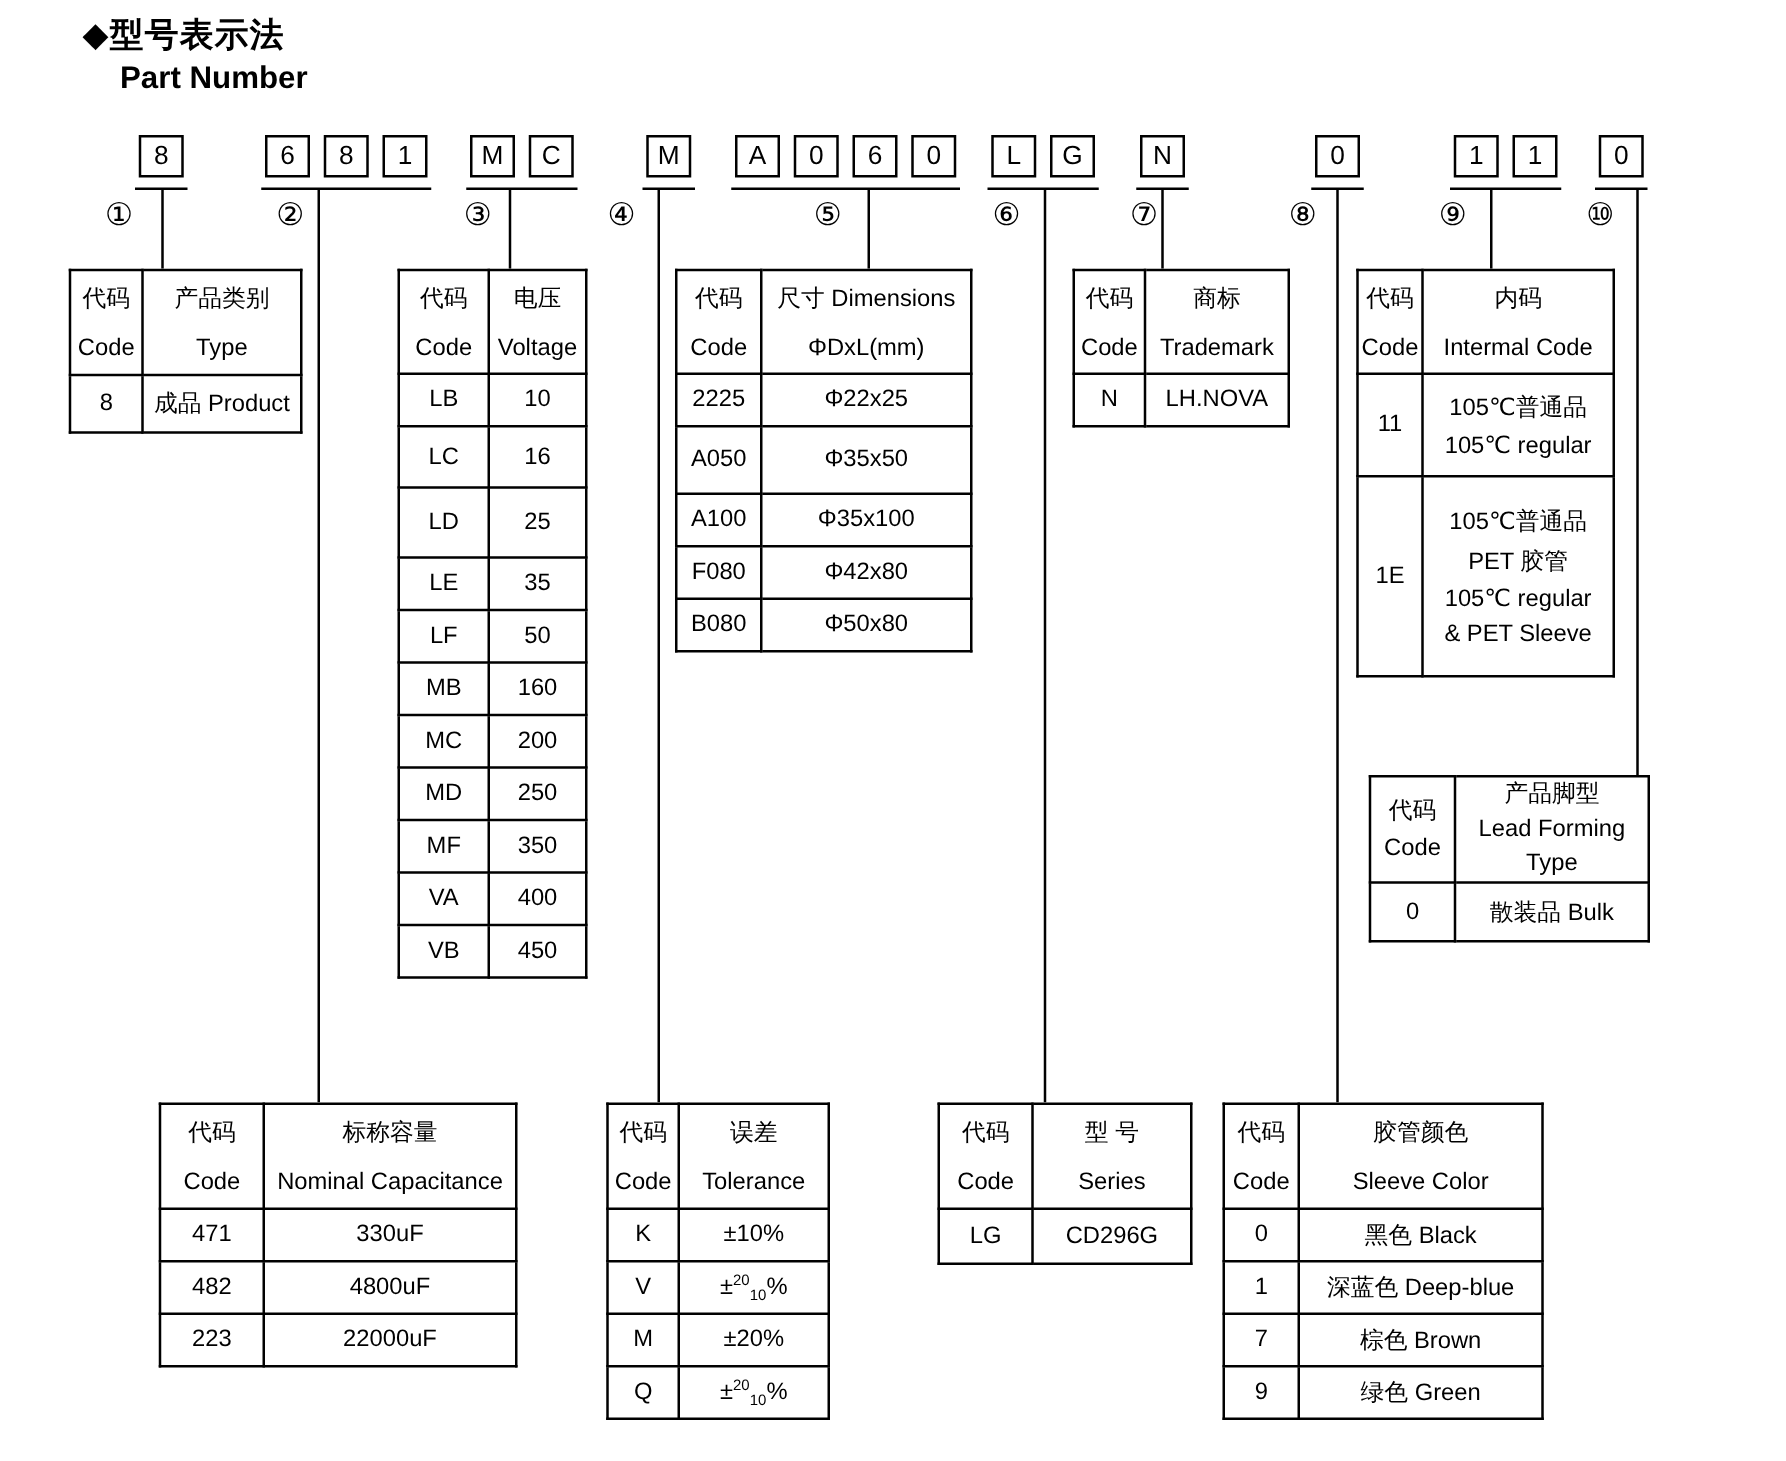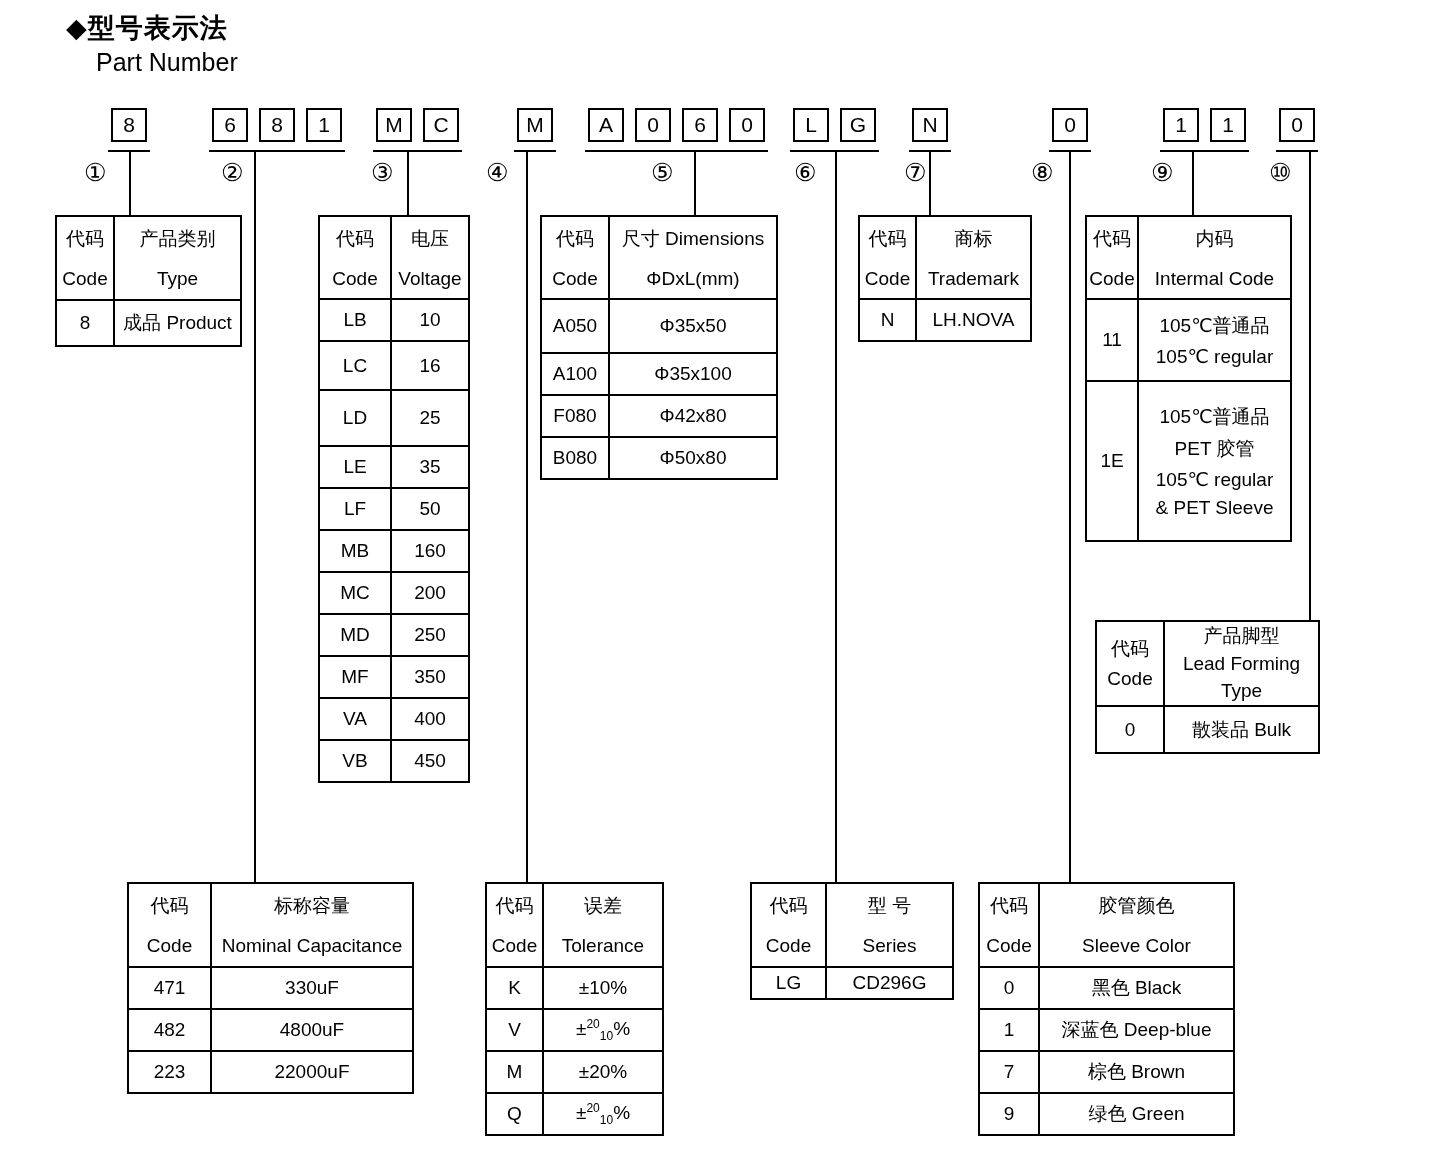--- a/index.html
+++ b/index.html
@@ -3,21 +3,21 @@
 <meta charset="utf-8">
 <style>
   * { margin:0; padding:0; box-sizing:border-box; }
   html,body { background:#fff; }
   .page {
     position:relative; width:1429px; height:1169px; background:#ffffff;
     font-family:"Liberation Sans","DejaVu Sans",sans-serif; color:#000;
     overflow:hidden;
   }
   .title-zh { position:absolute; left:66px; top:10px; font-size:27px; font-weight:bold; letter-spacing:1px;text-align:right; }
-  .title-en { position:absolute; left:96px; top:48px; font-size:25px; font-weight:normal; }
+  .title-en { position:absolute; left:96px; top:48px; font-size:25px; font-weight:bold; }
 
   .pn-group { position:absolute; top:108px; display:flex; gap:11px; }
   .pn-box {
     width:36px; height:34px; border:2px solid #000; background:#fff;
     display:flex; align-items:center; justify-content:center;
     font-size:21px;
   }
   .underline { position:absolute; top:150px; height:2px; background:#000; }
   .marker { position:absolute; top:160px; font-size:25px; line-height:1; }
   .vline { position:absolute; width:2px; background:#000; }
@@ -208,20 +208,24 @@
         <tr style="height:83px">
       <td>
         <div class="hz">代码</div>
         <div>Code</div>
       </td>
       <td>
         <div class="hz">尺寸 Dimensions</div>
         <div>ΦDxL(mm)</div>
       </td>
     </tr>
+    <tr style="height:42px">
+          <td>2225</td>
+          <td>Φ22x25</td>
+        </tr>
     <tr style="height:54px">
           <td>A050</td>
           <td>Φ35x50</td>
         </tr>
     <tr style="height:42px">
           <td>A100</td>
           <td>Φ35x100</td>
         </tr>
     <tr style="height:42px">
           <td>F080</td>
@@ -391,21 +395,21 @@
         <tr style="height:84px">
       <td>
         <div class="hz">代码</div>
         <div>Code</div>
       </td>
       <td>
         <div class="hz">型 号</div>
         <div>Series</div>
       </td>
     </tr>
-    <tr style="height:32px">
+    <tr style="height:44px">
       <td>LG</td>
       <td>CD296G</td>
     </tr>
   </tbody>
     </table>
 
   <table class="t" style="left:978px;top:882px">
     <colgroup>
         <col style="width:60px">
         <col style="width:195px">

